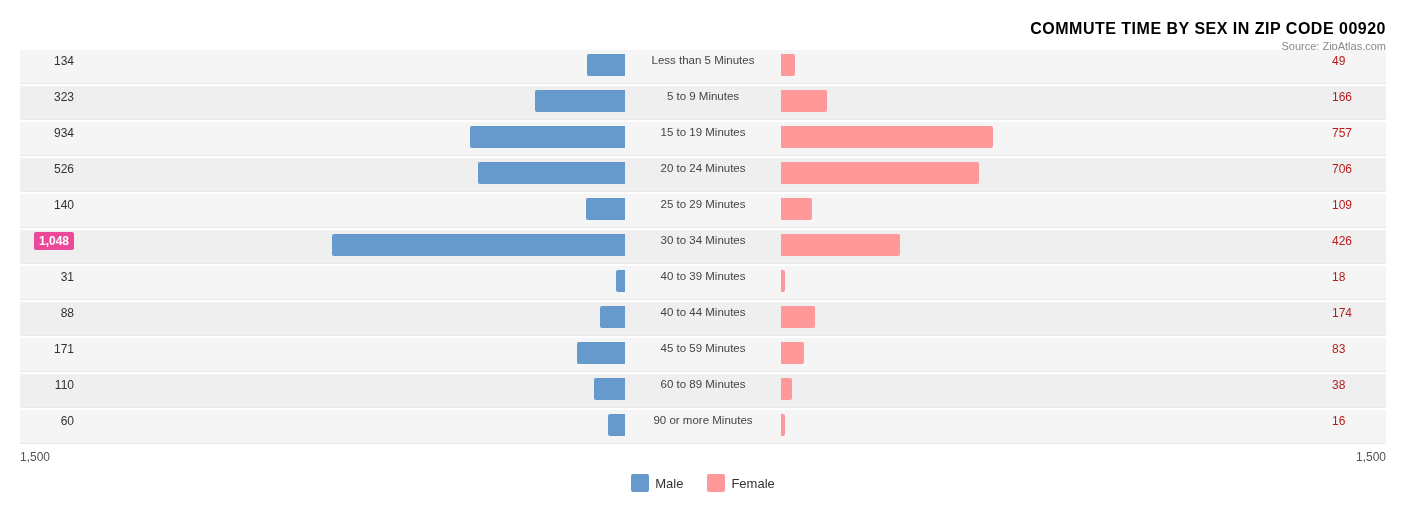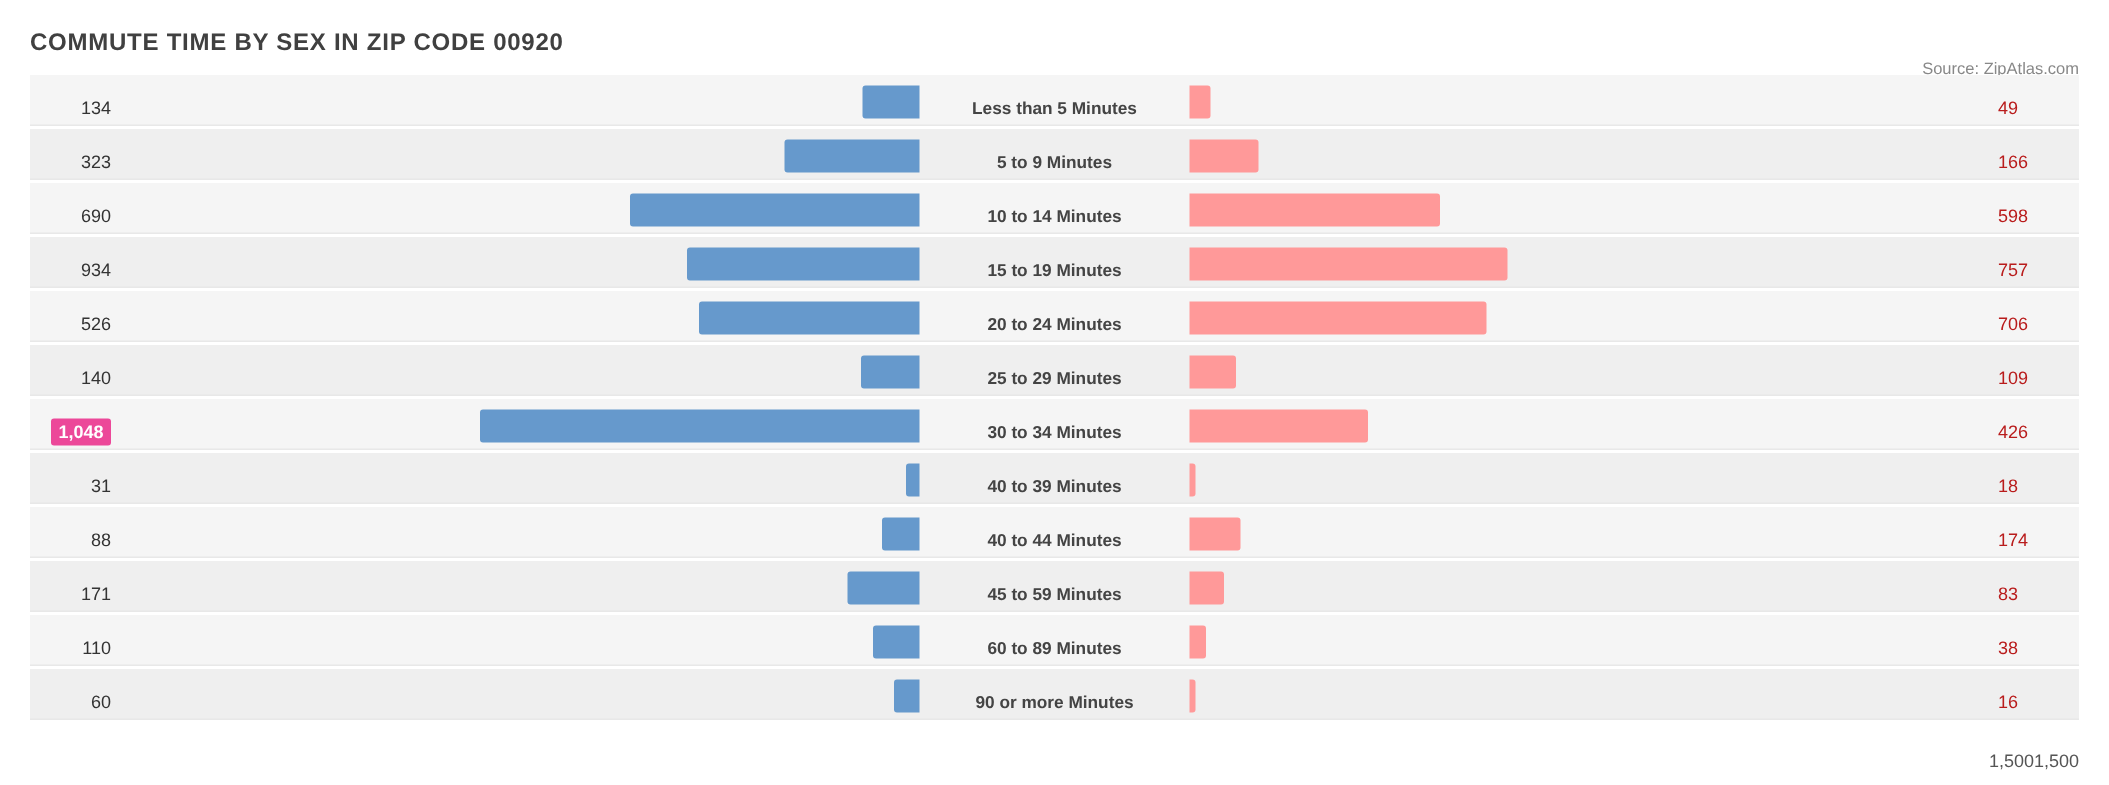--- a/index.html
+++ b/index.html
@@ -11,24 +11,25 @@
       padding: 20px;
     }
     .chart-container {
       width: 1366px;
       margin: 0 auto;
       position: relative;
     }
     .chart-title {
       font-size: 16px;
       font-weight: bold;
-      color: #404040;
+      color: #000000;
       text-transform: uppercase;
       margin-bottom: 12px;
       letter-spacing: 0.5px;
+      text-align: right;
     }
     .source-text {
       position: absolute;
       top: 0;
       right: 0;
       font-size: 11px;
       color: #888;
       margin-top: 20px;
     }
     .chart-area {
@@ -41,21 +42,21 @@
       margin-bottom: 2px;
       height: 34px;
       background: #f5f5f5;
       border-bottom: 1px solid #e8e8e8;
     }
     .bar-row:nth-child(even) {
       background: #efefef;
     }
     .bar-wrapper {
       display: flex;
-      align-items: flex-end;
+      align-items: flex-start;
       width: 100%;
       height: 100%;
       position: relative;
       padding: 4px 0;
     }
     
     .left-val {
       width: 60px;
       text-align: right;
       font-size: 12px;
@@ -72,46 +73,45 @@
       background-color: #6699cc;
       height: 22px;
       border-radius: 2px 0 0 2px;
     }
     .bar-pink {
       background-color: #ff9999;
       height: 22px;
       border-radius: 0 2px 2px 0;
     }
     .label-center {
-      width: 180px;
+      width: 156px;
       text-align: center;
       font-size: 11.5px;
       color: #444;
       flex-shrink: 0;
       padding: 0 4px;
       z-index: 1;
-      font-weight: bold;
     }
     .bars-right {
       display: flex;
       justify-content: flex-start;
       flex: 1;
     }
     .right-val {
       width: 60px;
       text-align: left;
       font-size: 12px;
       color: #b91c1c;
       padding-left: 6px;
       flex-shrink: 0;
     }
     .axis-row {
       display: flex;
-      justify-content: flex-end;
-      margin-top: 20px;
+      justify-content: space-between;
+      margin-top: 6px;
       padding: 0 0px;
       font-size: 12px;
       color: #555;
     }
     .legend {
       display: flex;
       justify-content: center;
       gap: 24px;
       margin-top: 10px;
       font-size: 13px;
@@ -171,33 +171,20 @@
       </div>
       <div class="label-center">5 to 9 Minutes</div>
       <div class="bars-right">
         <div class="bar-pink" style="width:46px;"></div>
       </div>
       <div class="right-val">166</div>
     </div>
   </div>
       <div class="bar-row">
     <div class="bar-wrapper">
-      <div class="left-val">690</div>
-      <div class="bars-left">
-        <div class="bar-blue" style="width:193px;"></div>
-      </div>
-      <div class="label-center">10 to 14 Minutes</div>
-      <div class="bars-right">
-        <div class="bar-pink" style="width:167px;"></div>
-      </div>
-      <div class="right-val">598</div>
-    </div>
-  </div>
-      <div class="bar-row">
-    <div class="bar-wrapper">
       <div class="left-val">934</div>
       <div class="bars-left">
         <div class="bar-blue" style="width:155px;"></div>
       </div>
       <div class="label-center">15 to 19 Minutes</div>
       <div class="bars-right">
         <div class="bar-pink" style="width:212px;"></div>
       </div>
       <div class="right-val">757</div>
     </div>

